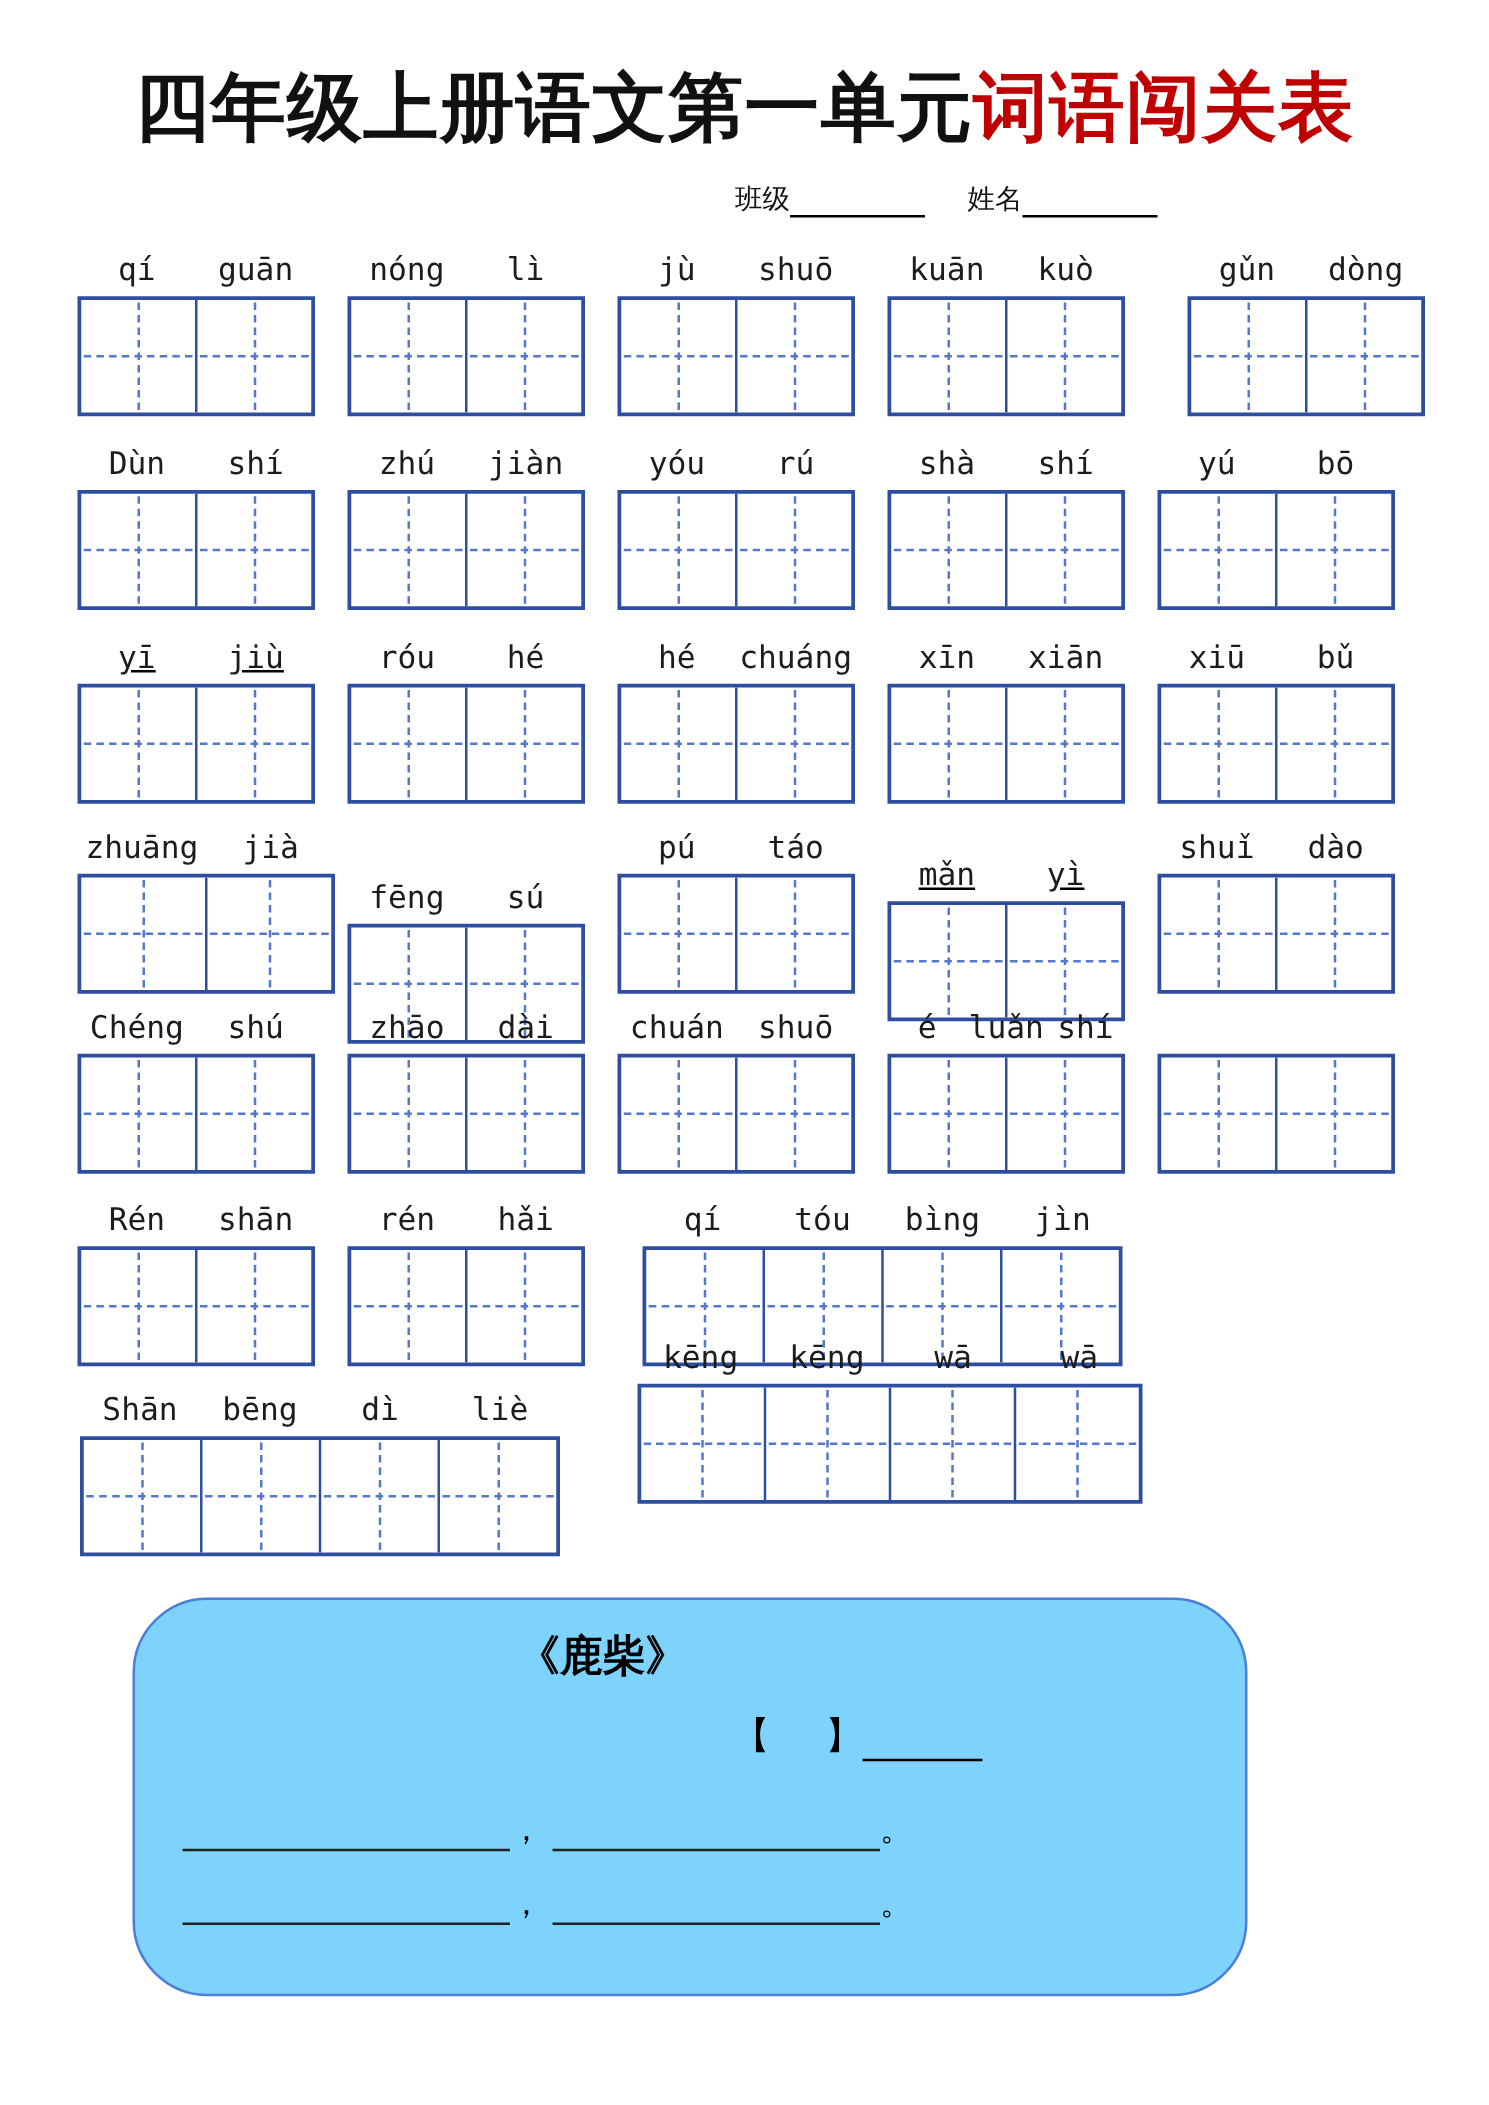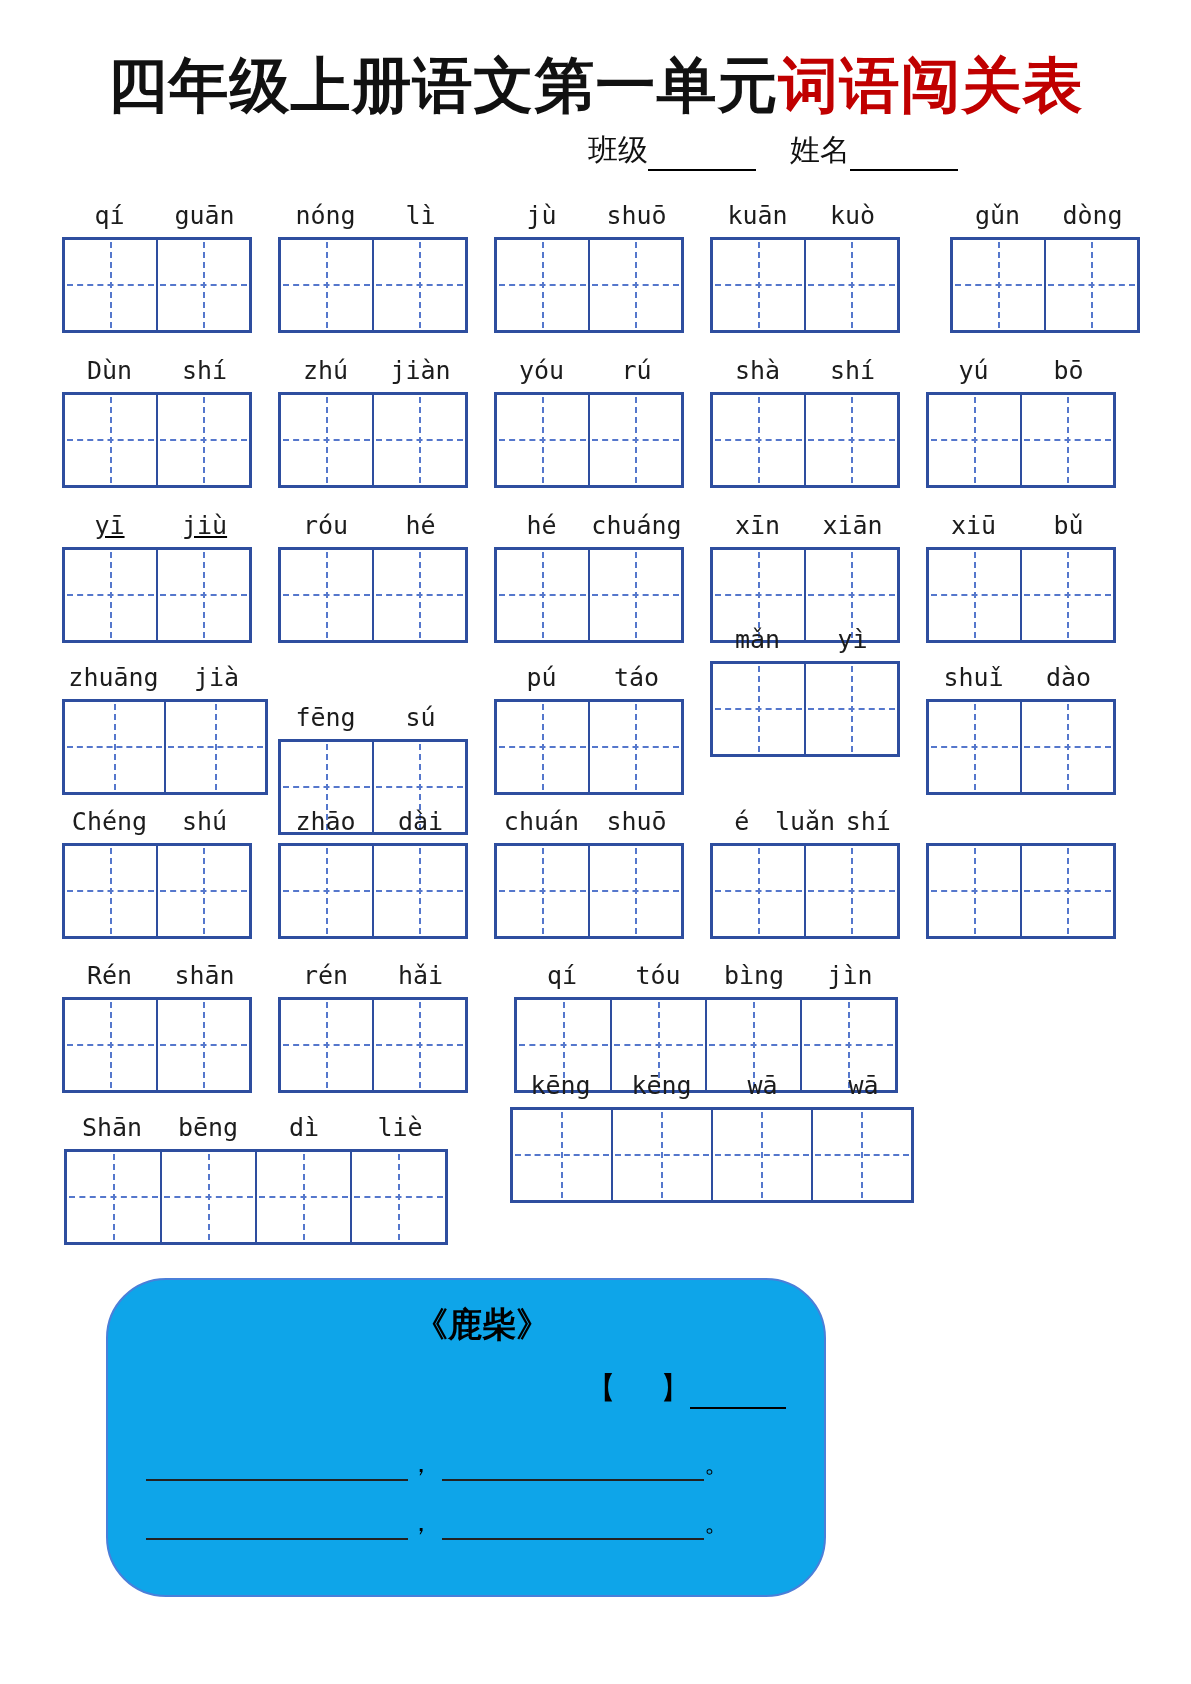--- a/index.html
+++ b/index.html
@@ -23,23 +23,23 @@
     text-align:center;
     font-family:"Liberation Serif", serif;
     font-weight:900;
     font-size:60px;
     letter-spacing:1px;
     color:var(--ink);
     white-space:nowrap;
   }
   .main-title .red{color:var(--title-red);}
   .student-line{
-    position:absolute;top:130px;left:588px;
+    position:absolute;top:142px;left:588px;
     font-family:"Liberation Serif", serif;
-    font-size:30px;color:var(--ink);
+    font-size:22px;color:var(--ink);
     white-space:nowrap;
   }
   .fill-blank{
     display:inline-block;
     border-bottom:2px solid #000;
     height:30px;
     vertical-align:bottom;
   }
   .student-line .fill-blank{width:108px;}
   .student-line .gap{display:inline-block;width:34px;}
@@ -70,25 +70,25 @@
     border-left:2px dashed var(--grid-dash);margin-left:-1px;
   }
   .cell::after{
     content:"";position:absolute;left:2px;right:2px;top:50%;
     border-top:2px dashed var(--grid-dash);margin-top:-1px;
   }
   
   .poem-box{
     position:absolute;
     left:106px;top:1278px;
-    width:720px;height:319px;
+    width:892px;height:319px;
     border:2px solid var(--box-border);
     border-radius:60px;
     box-sizing:border-box;
-    background:#0ea5e9;
+    background:#7dd3fc;
   }
   .poem-title{
     position:absolute;top:22px;left:274px;width:200px;
     text-align:center;
     font-family:"Liberation Serif", serif;
     font-weight:bold;
     font-size:34px;color:#000;
   }
   .poem-byline{
     position:absolute;top:88px;left:478px;
@@ -294,21 +294,21 @@
       <div class="word-block" style="left: 494px; top: 661px; width: 190px;">
         <div class="pinyin-row">
           <span class="syll">pú</span>
           <span class="syll">táo</span>
         </div>
         <div class="grid">
           <div class="cell"></div>
           <div class="cell"></div>
         </div>
       </div>
-      <div class="word-block" style="left: 710px; top: 623px; width: 190px;">
+      <div class="word-block" style="left: 710px; top: 683px; width: 190px; text-decoration: underline;">
         <div class="pinyin-row">
           <span class="syll">mǎn</span>
           <span class="syll">yì</span>
         </div>
         <div class="grid">
           <div class="cell"></div>
           <div class="cell"></div>
         </div>
       </div>
       <div class="word-block" style="left: 926px; top: 661px; width: 190px;">

